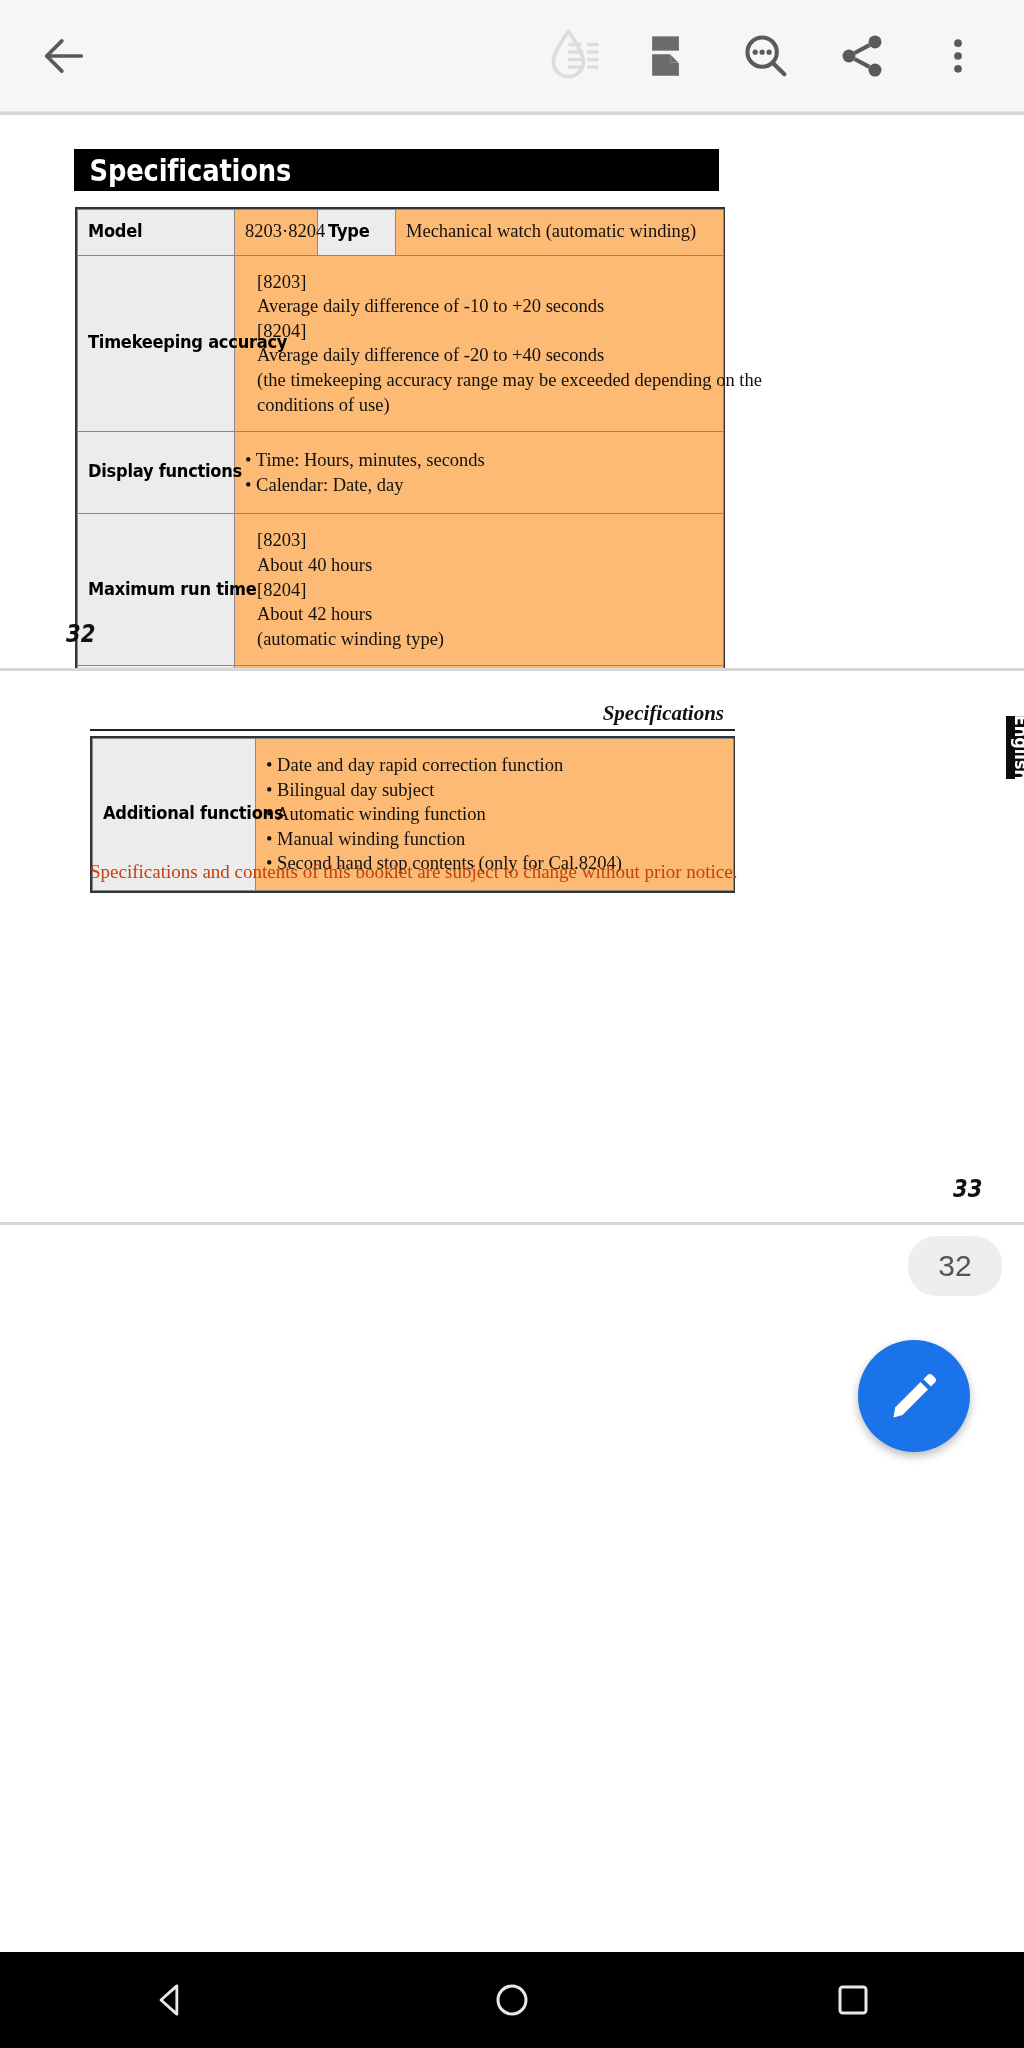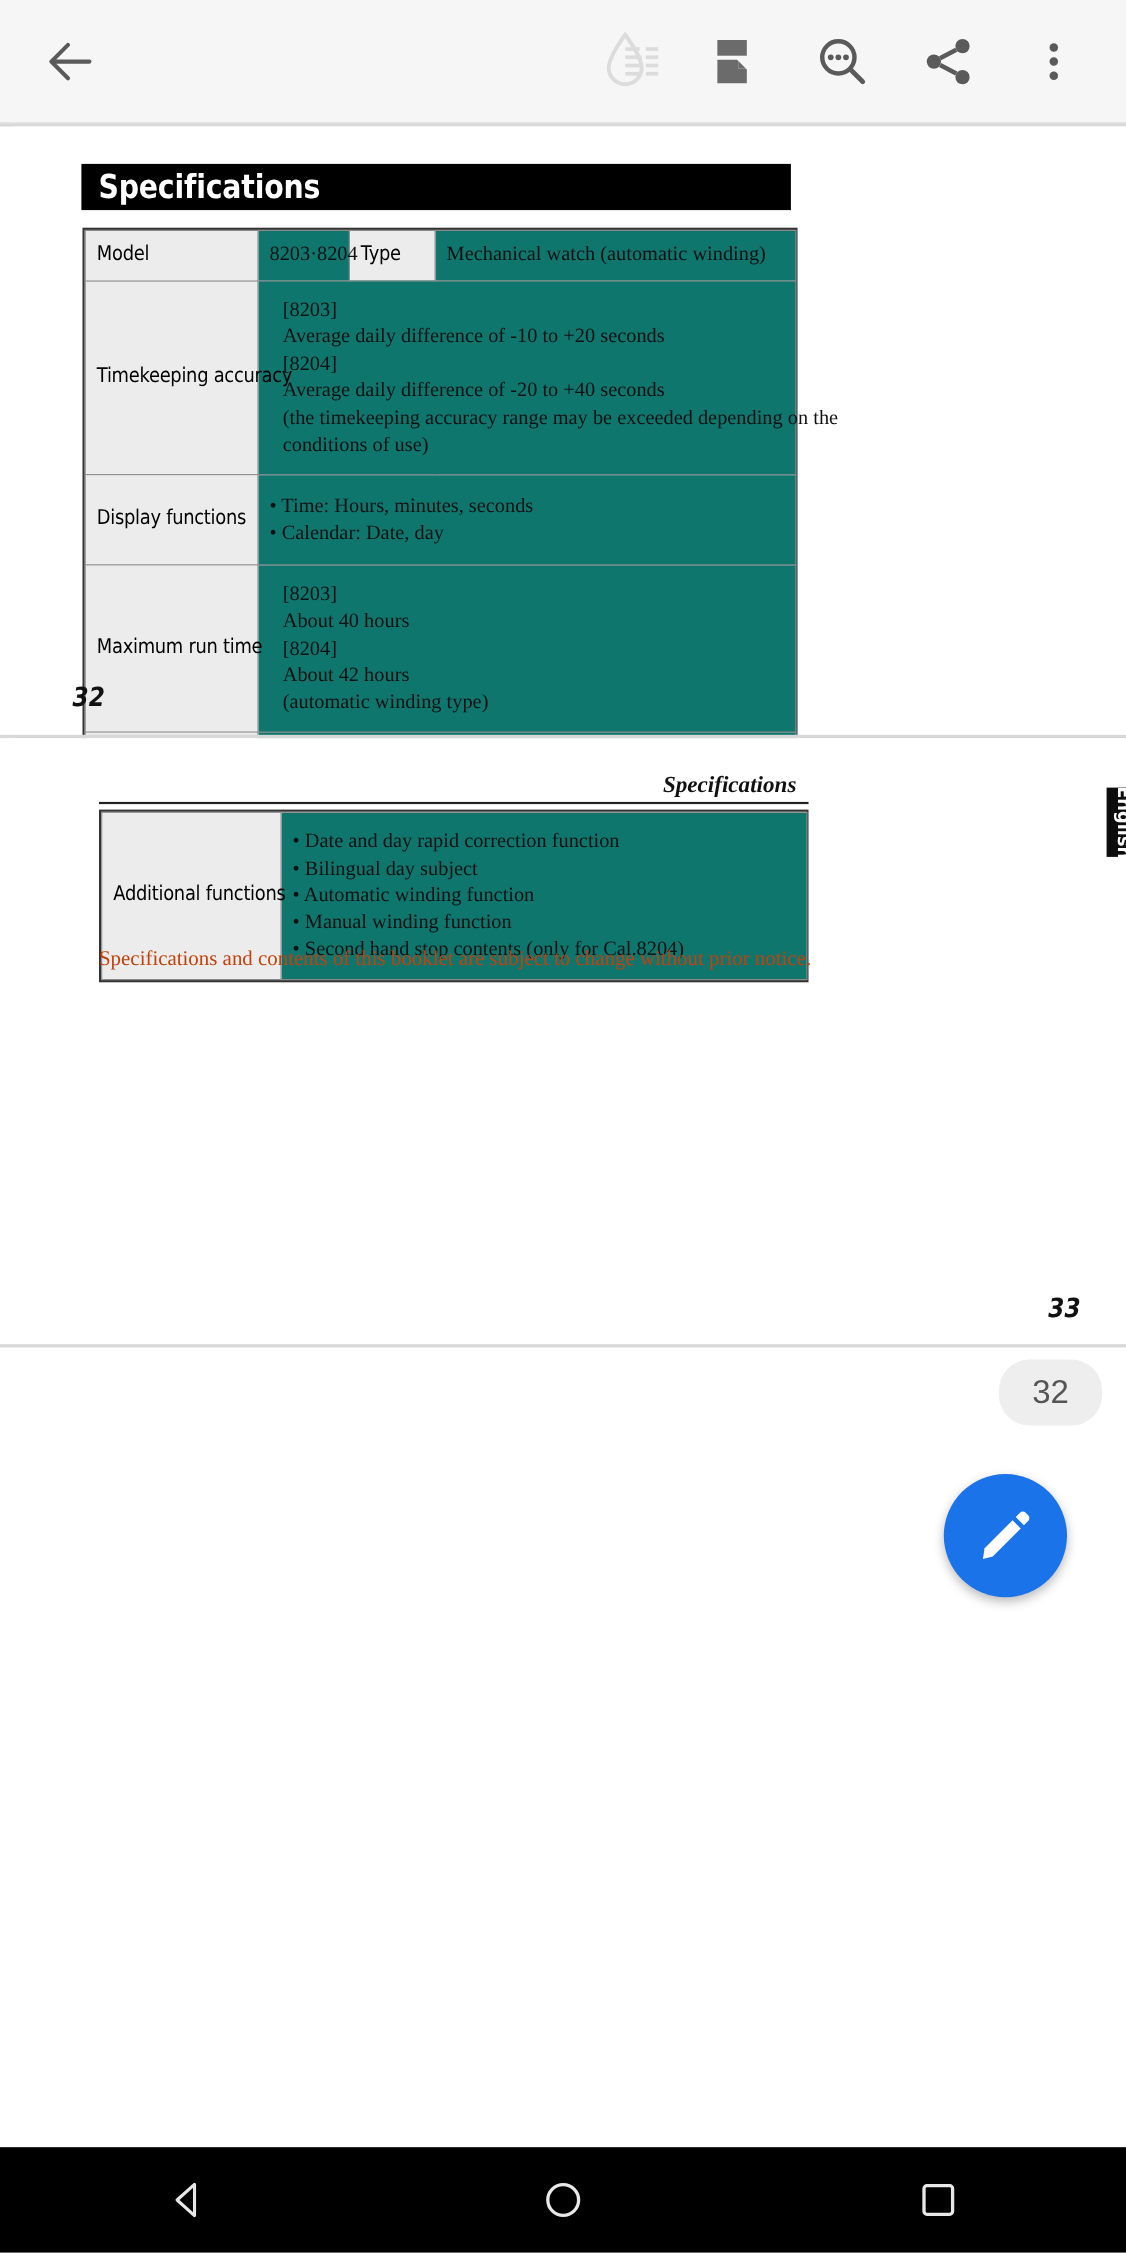--- a/index.html
+++ b/index.html
@@ -62,33 +62,33 @@
     border: 1px solid #8a8a8a;
     vertical-align: middle;
     padding: 9px 10px 11px 10px;
     font-size: 18.5px;
     line-height: 1.33;
     color: #111;
   }
   table.spec-table td.lbl {
     background: #ececec;
     font-family: "DejaVu Sans", sans-serif;
-    font-weight: 400;
+    font-weight: 700;
     font-size: 18.5px;
     letter-spacing: -0.3px;
     transform-origin: left center;
     color: #000;
   }
   table.spec-table td.lbl span.sq {
     display: inline-block;
     transform: scaleX(0.88);
     transform-origin: left center;
     white-space: nowrap;
   }
-  table.spec-table td.val { background: #0f766e; }
+  table.spec-table td.val { background: #fdba74; }
   .tbl-wrap-outer { border: 2px solid #333; }
 
   .cell-line { display: block; white-space: pre; margin-left: 12px; }
   .bullet-line { display: block; white-space: pre; }
 
   
   .pagenum {
     position: absolute;
     font-family: "DejaVu Sans", sans-serif;
     font-weight: 700; font-style: italic;

